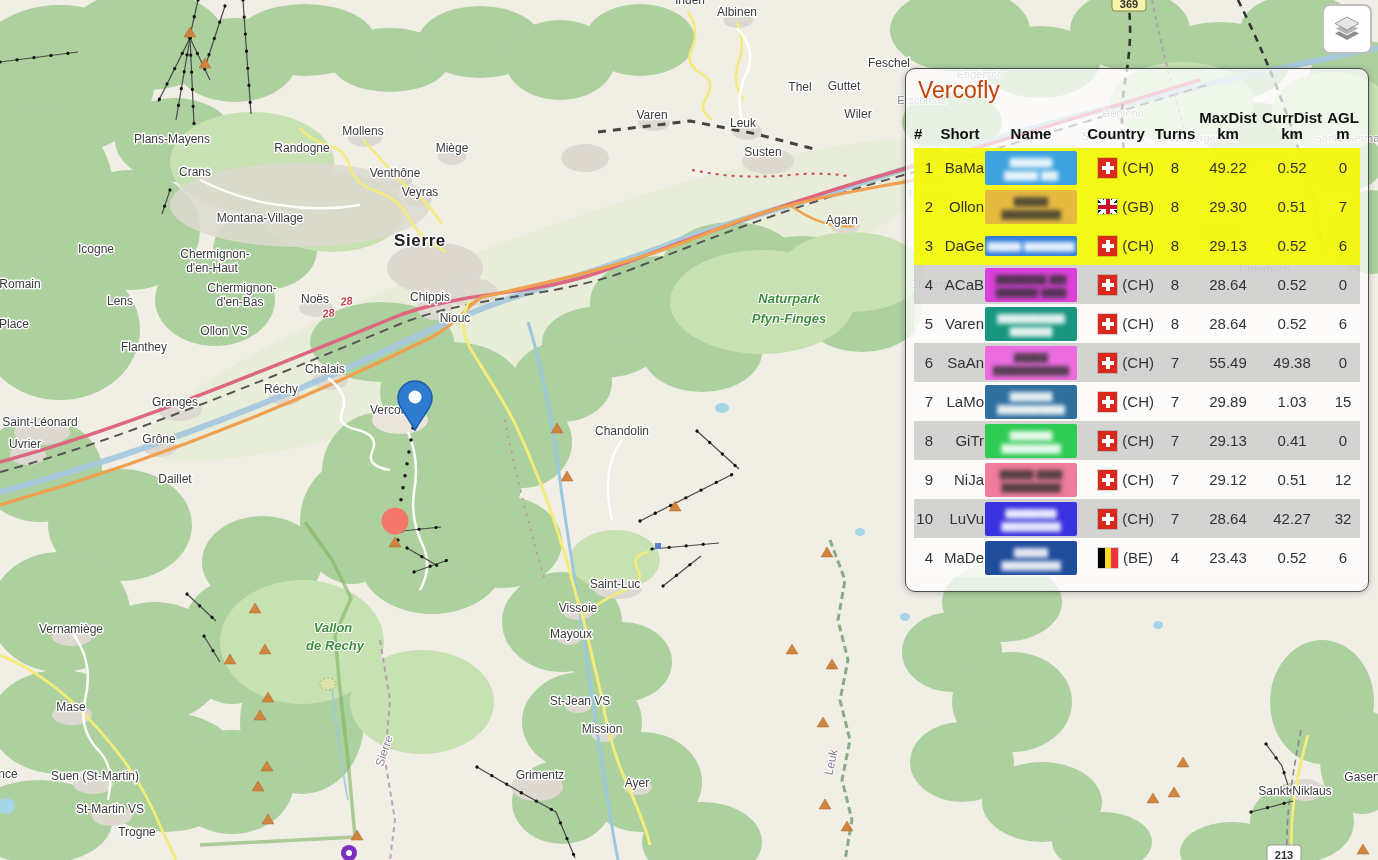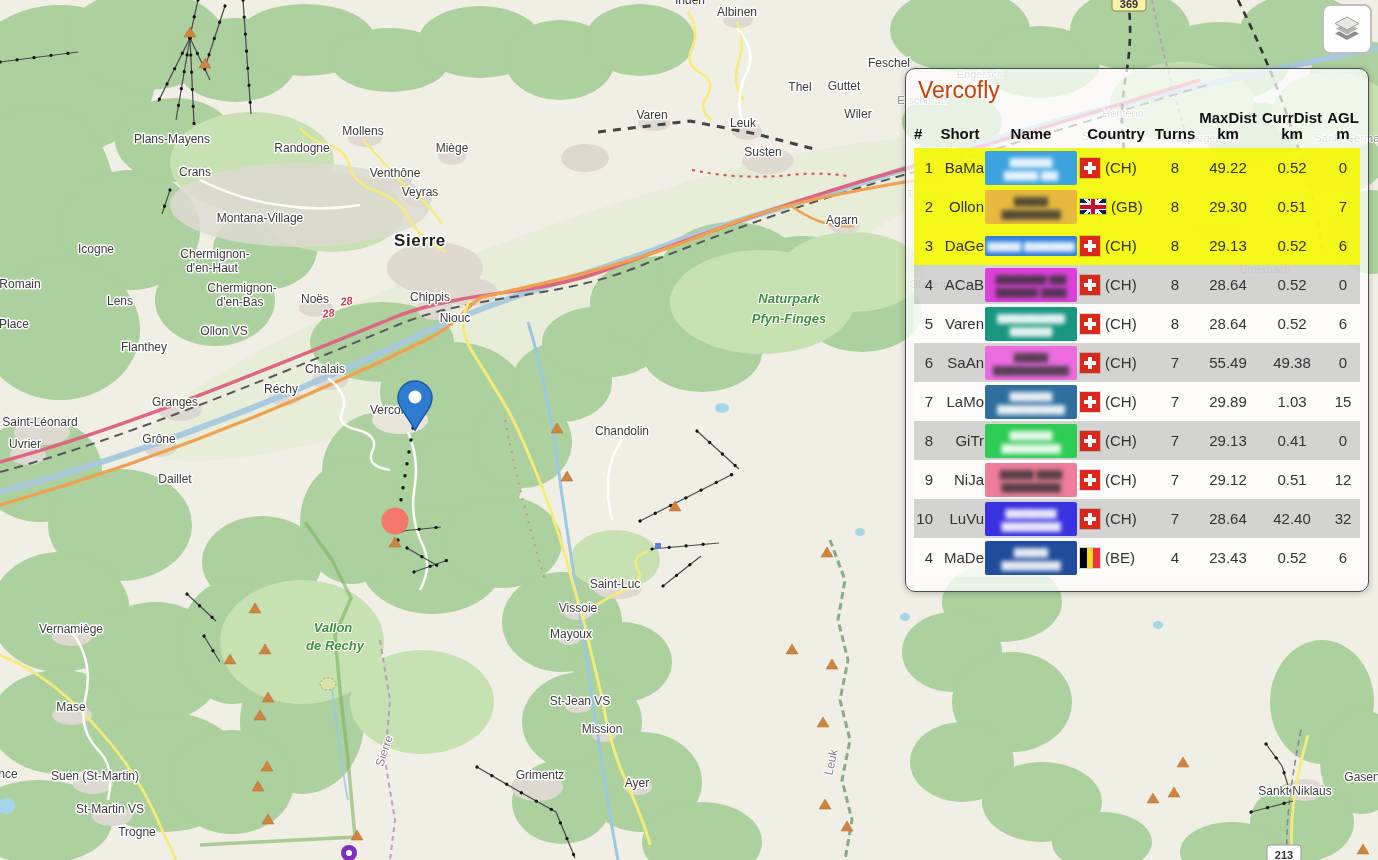--- a/index.html
+++ b/index.html
@@ -38,21 +38,21 @@
   .c{text-align:center;}
   .c.rank{text-align:right;padding-right:3px;}
   .c.short{text-align:right;}
   .c.namec{display:flex;justify-content:center;}
   .badge{width:92px;height:34px;border-radius:2px;display:flex;flex-direction:column;
       align-items:center;justify-content:center;overflow:hidden;}
   .badge.small{height:20px;}
   .bl{filter:blur(2.3px);font-size:11px;line-height:13px;white-space:nowrap;}
   .badge.light .bl{color:rgba(255,255,255,.88);}
   .badge.dark .bl{color:rgba(50,50,50,.8);}
-  .c.country{display:flex;align-items:center;justify-content:flex-start;gap:5px;padding-left:2px;}
+  .c.country{display:flex;align-items:center;justify-content:flex-start;gap:5px;padding-left:20px;}
   .flag{display:inline-block;width:20px;height:20px;box-shadow:0 0 0 1px rgba(0,0,0,.15);}
   .flag.ch{background:#DA291C;background-image:linear-gradient(#fff,#fff),linear-gradient(#fff,#fff);
       background-size:12px 4px,4px 12px;background-position:center center;background-repeat:no-repeat;}
   .flag.gb{width:26px;height:15px;background-color:#012169;background-image:
       linear-gradient(#C8102E,#C8102E),linear-gradient(#C8102E,#C8102E),
       linear-gradient(#fff,#fff),linear-gradient(#fff,#fff),
       linear-gradient(45deg,transparent 44%,#fff 44%,#fff 56%,transparent 56%),
       linear-gradient(-45deg,transparent 44%,#fff 44%,#fff 56%,transparent 56%);
       background-size:26px 4px,4px 15px,26px 7px,7px 15px,100% 100%,100% 100%;
       background-position:center;background-repeat:no-repeat;}
@@ -610,21 +610,21 @@
               <span class="bl">▆▆▆▆▆▆</span>
               <span class="bl">▆▆▆▆▆▆▆</span>
             </span>
       </span>
       <span class="c country">
         <span class="flag ch"></span>
         <span>(CH)</span>
       </span>
       <span class="c num">7</span>
       <span class="c num">28.64</span>
-      <span class="c num">42.40</span>
+      <span class="c num">42.27</span>
       <span class="c num">32</span>
     </div>
         <div class="trow plain">
       <span class="c rank">4</span>
       <span class="c short">MaDe</span>
       <span class="c namec">
         <span class="badge light" style="background: rgb(31, 76, 155);">
               <span class="bl">▆▆▆▆</span>
               <span class="bl">▆▆▆▆▆▆▆</span>
             </span>

